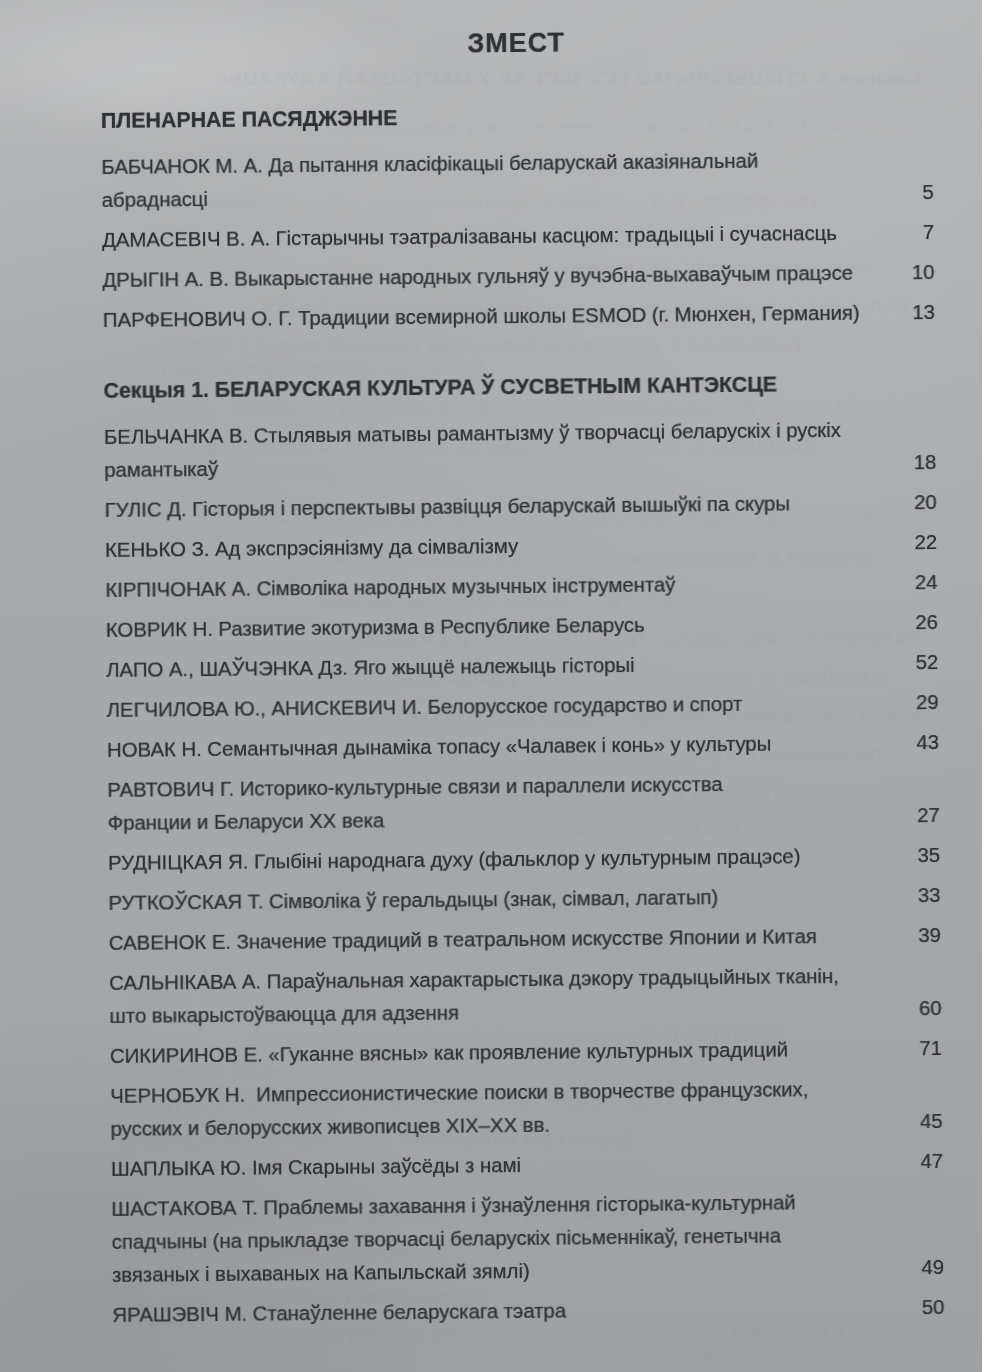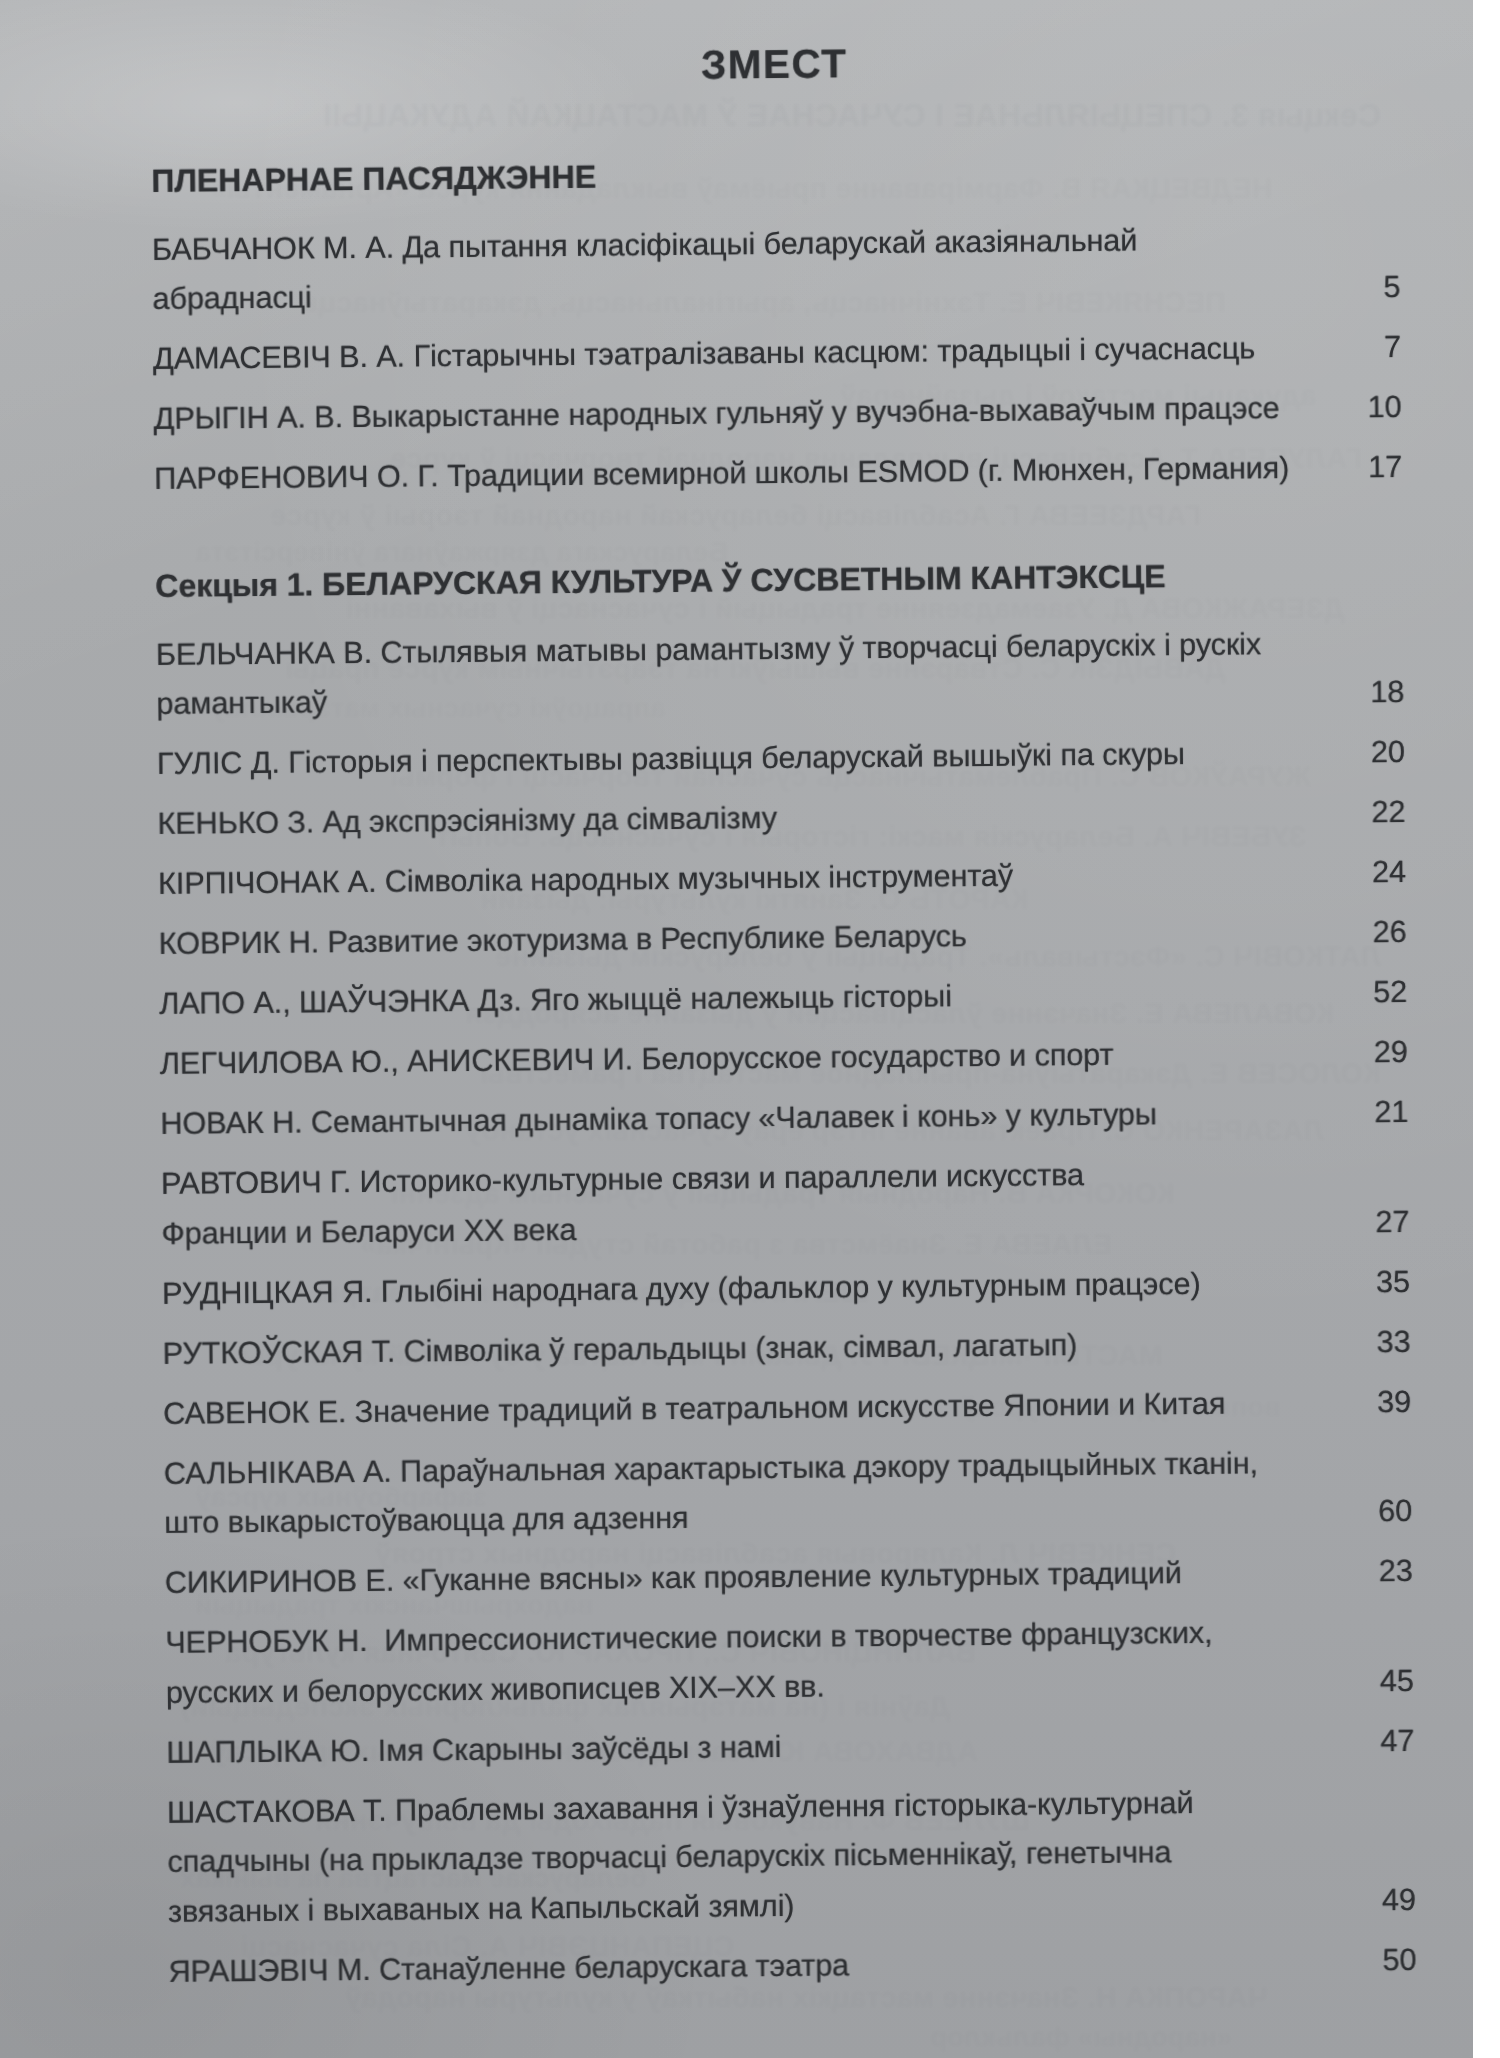--- a/index.html
+++ b/index.html
@@ -131,21 +131,21 @@
     <div class="entry">
       <span class="entry-text">ДАМАСЕВІЧ В. А. Гістарычны тэатралізаваны касцюм: традыцыі і сучаснасць</span>
       <span class="entry-page">7</span>
     </div>
     <div class="entry">
       <span class="entry-text">ДРЫГІН А. В. Выкарыстанне народных гульняў у вучэбна-выхаваўчым працэсе</span>
       <span class="entry-page">10</span>
     </div>
     <div class="entry">
       <span class="entry-text">ПАРФЕНОВИЧ О. Г. Традиции всемирной школы ESMOD (г. Мюнхен, Германия)</span>
-      <span class="entry-page">17</span>
+      <span class="entry-page">13</span>
     </div>
 
     <div class="section-heading second">Секцыя 1. БЕЛАРУСКАЯ КУЛЬТУРА Ў СУСВЕТНЫМ КАНТЭКСЦЕ</div>
 
     <div class="entry">
       <span class="entry-text">БЕЛЬЧАНКА В. Стылявыя матывы рамантызму ў творчасці беларускіх і рускіх
 рамантыкаў</span>
       <span class="entry-page">18</span>
     </div>
     <div class="entry">
@@ -167,21 +167,21 @@
     <div class="entry">
       <span class="entry-text">ЛАПО А., ШАЎЧЭНКА Дз. Яго жыццё належыць гісторыі</span>
       <span class="entry-page">52</span>
     </div>
     <div class="entry">
       <span class="entry-text">ЛЕГЧИЛОВА Ю., АНИСКЕВИЧ И. Белорусское государство и спорт</span>
       <span class="entry-page">29</span>
     </div>
     <div class="entry">
       <span class="entry-text">НОВАК Н. Семантычная дынаміка топасу «Чалавек і конь» у культуры</span>
-      <span class="entry-page">21</span>
+      <span class="entry-page">43</span>
     </div>
     <div class="entry">
       <span class="entry-text">РАВТОВИЧ Г. Историко-культурные связи и параллели искусства
 Франции и Беларуси XX века</span>
       <span class="entry-page">27</span>
     </div>
     <div class="entry">
       <span class="entry-text">РУДНІЦКАЯ Я. Глыбіні народнага духу (фальклор у культурным працэсе)</span>
       <span class="entry-page">35</span>
     </div>
@@ -193,21 +193,21 @@
       <span class="entry-text">САВЕНОК Е. Значение традиций в театральном искусстве Японии и Китая</span>
       <span class="entry-page">39</span>
     </div>
     <div class="entry">
       <span class="entry-text">САЛЬНІКАВА А. Параўнальная характарыстыка дэкору традыцыйных тканін,
 што выкарыстоўваюцца для адзення</span>
       <span class="entry-page">60</span>
     </div>
     <div class="entry">
       <span class="entry-text">СИКИРИНОВ Е. «Гуканне вясны» как проявление культурных традиций</span>
-      <span class="entry-page">23</span>
+      <span class="entry-page">71</span>
     </div>
     <div class="entry">
       <span class="entry-text">ЧЕРНОБУК Н.  Импрессионистические поиски в творчестве французских,
 русских и белорусских живописцев XIX–XX вв.</span>
       <span class="entry-page">45</span>
     </div>
     <div class="entry">
       <span class="entry-text">ШАПЛЫКА Ю. Імя Скарыны заўсёды з намі</span>
       <span class="entry-page">47</span>
     </div>

